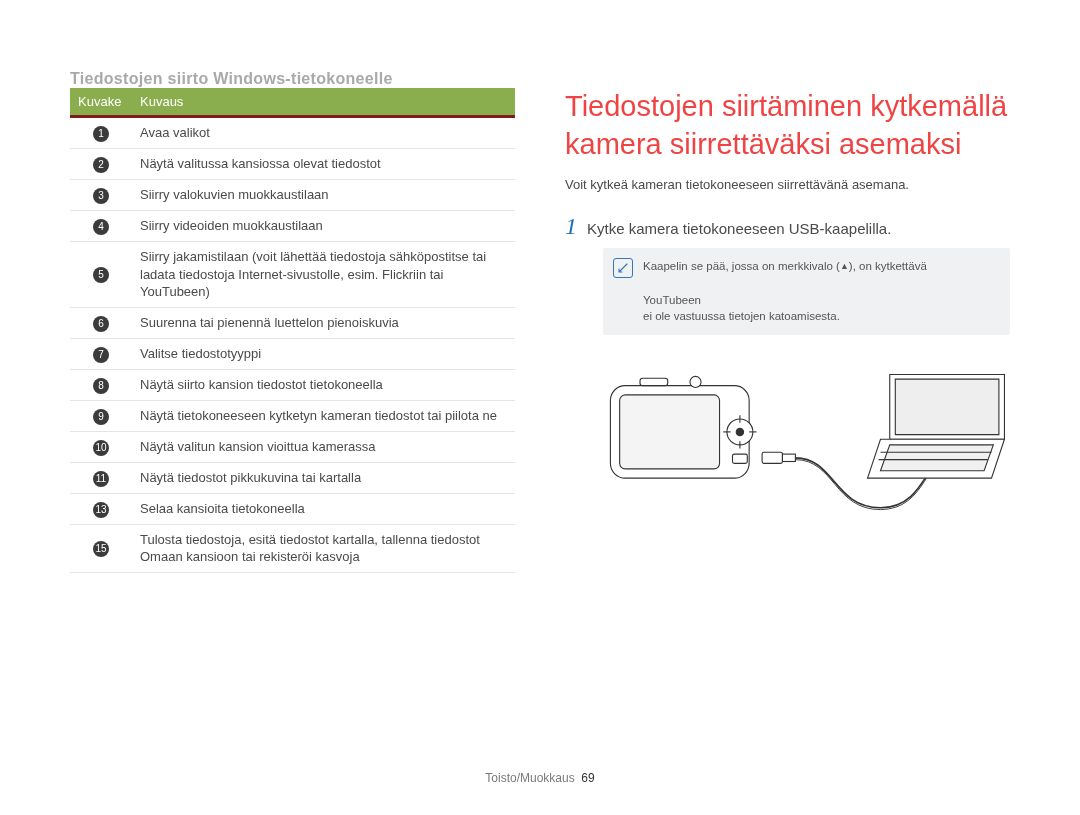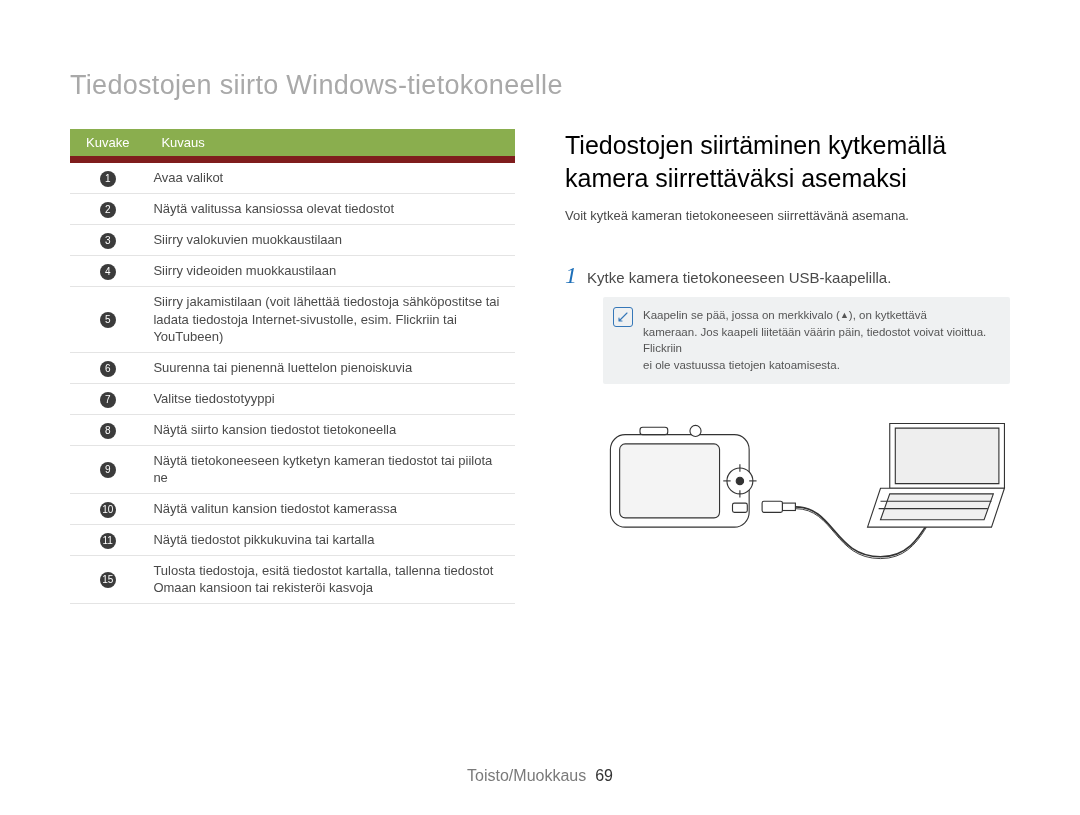--- a/index.html
+++ b/index.html
@@ -6,45 +6,44 @@
   body {
     width: 1080px;
     height: 815px;
     background: #ffffff;
     font-family: Arial, Helvetica, sans-serif;
     color: #333333;
     position: relative;
     padding: 70px 70px 40px 70px;
   }
   .page-header {
-    font-size: 27px;
-    font-weight: 400;
+    font-size: 16px;
+    font-weight: 700;
     color: #a9a9a9;
     letter-spacing: 0.3px;
-    margin-bottom: 28px;
   }
   .columns {
     display: flex;
     gap: 50px;
   }
   .col-left { width: 445px; }
   .col-right { flex: 1; }
 
   table.icon-table {
     width: 100%;
     border-collapse: collapse;
     font-size: 13px;
   }
   table.icon-table th {
     background: #8aae4e;
     color: #ffffff;
     font-weight: 400;
     text-align: left;
-    padding: 6px 16px;
-    border-bottom: 7px solid #7f1d1d;
+    padding: 6px 8px;
+    border-bottom: 3px solid #7f1d1d;
   }
   table.icon-table th:first-child { width: 62px; }
   table.icon-table td {
     padding: 6px 8px;
     border-bottom: 1px solid #e4e4e4;
     color: #4a4a4a;
     line-height: 1.35;
     vertical-align: middle;
   }
   table.icon-table td.num-cell {
@@ -57,30 +56,30 @@
     border-radius: 50%;
     background: #3b3b3b;
     color: #ffffff;
     font-size: 10px;
     align-items: center;
     justify-content: center;
     line-height: 1;
   }
 
   .section-title {
-    color: #000000;
-    font-size: 25px;
+    color: #ef4444;
+    font-size: 29px;
     font-weight: 400;
     line-height: 1.3;
     margin-bottom: 14px;
   }
   .section-sub {
     font-size: 13px;
     color: #4a4a4a;
-    margin-bottom: 40px;
+    margin-bottom: 22px;
   }
   .step-row {
     display: flex;
     gap: 10px;
     align-items: baseline;
     font-size: 15px;
     color: #4a4a4a;
     margin-bottom: 10px;
   }
   .step-num {
@@ -119,21 +118,21 @@
     height: 160px;
     position: relative;
   }
   .illustration svg { width: 100%; height: 100%; }
 
   .footer {
     position: absolute;
     bottom: 30px;
     left: 0; right: 0;
     text-align: center;
-    font-size: 16px;
+    font-size: 12px;
     color: #7a7a7a;
   }
   .footer .pn { color: #333; }
   .tri { display:inline-block; font-size:9px; vertical-align:1px; }
 </style>
 </head>
 <body>
 
 <div class="page-header">Tiedostojen siirto Windows-tietokoneelle</div>
 
@@ -179,25 +178,29 @@
         <tr>
             <td class="num-cell"><span class="circ-num">8</span></td>
             <td>Näytä siirto kansion tiedostot tietokoneella</td>
           </tr>
         <tr>
             <td class="num-cell"><span class="circ-num">9</span></td>
             <td>Näytä tietokoneeseen kytketyn kameran tiedostot tai piilota ne</td>
           </tr>
         <tr>
             <td class="num-cell"><span class="circ-num">10</span></td>
-            <td>Näytä valitun kansion tiedostot kamerassa</td>
+            <td>Näytä valitun kansion vioittua kamerassa</td>
           </tr>
         <tr>
             <td class="num-cell"><span class="circ-num">11</span></td>
             <td>Näytä tiedostot pikkukuvina tai kartalla</td>
+          </tr>
+        <tr>
+            <td class="num-cell"><span class="circ-num">13</span></td>
+            <td>Selaa kansioita tietokoneella</td>
           </tr>
         <tr>
             <td class="num-cell"><span class="circ-num">15</span></td>
             <td>Tulosta tiedostoja, esitä tiedostot kartalla, tallenna tiedostot Omaan kansioon tai rekisteröi kasvoja</td>
           </tr>
       </tbody>
     </table>
   </div>
 
   <div class="col-right">
@@ -209,22 +212,22 @@
       <span>Kytke kamera tietokoneeseen USB-kaapelilla.</span>
     </div>
 
     <div class="note-box">
       <span class="note-icon">
         <svg viewBox="0 0 24 24">
             <path d="M4 20 L20 4 M4 20 L4 14 M4 20 L10 20" fill="none" stroke="#3577b8" stroke-width="2.2" stroke-linecap="round"></path>
           </svg>
       </span>
       <span>Kaapelin se pää, jossa on merkkivalo (</span><span class="tri">▲</span><span>), on kytkettävä</span><br>
-      <span>kameraan. Jos kaapeli liitetään väärin päin, tiedostot voivat vioittua.</span><br>
-      <span>Flickriin</span><br>
+      <br>
+      <span>YouTubeen</span><br>
       <span>ei ole vastuussa tietojen katoamisesta.</span>
     </div>
 
     <div class="illustration">
       <svg viewBox="0 0 440 160">
 
         <g stroke="#333" fill="#fff" stroke-width="1.2">
           <rect x="8" y="18" width="150" height="100" rx="16"></rect>
           <rect x="18" y="28" width="108" height="80" rx="6" fill="#f4f4f4"></rect>
           <circle cx="148" cy="68" r="14" fill="#fff"></circle>

